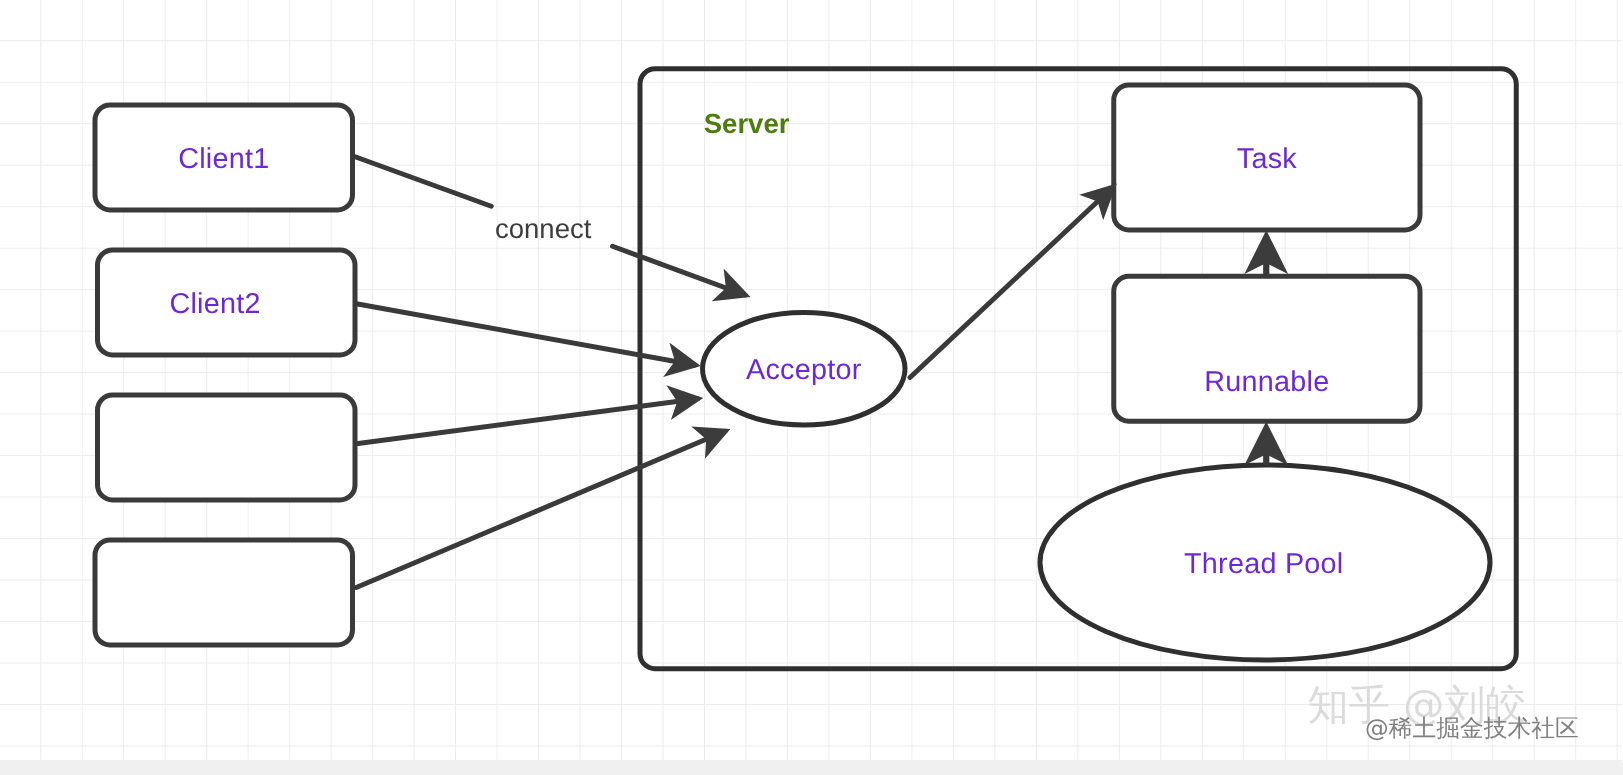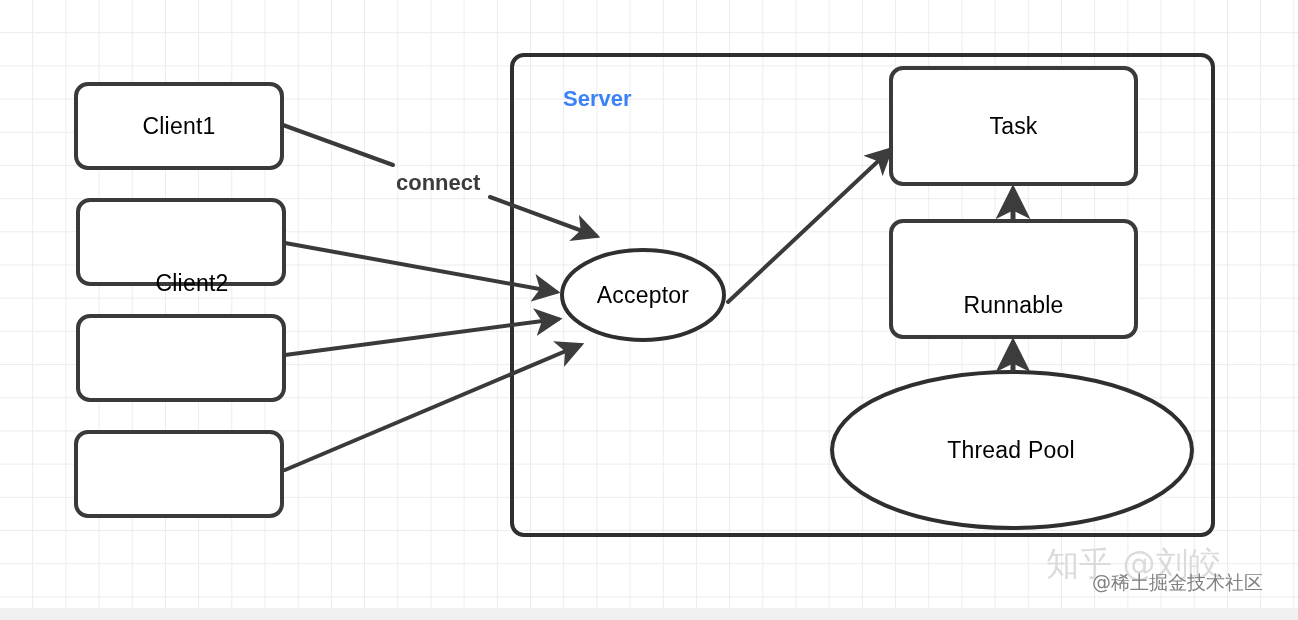--- a/index.html
+++ b/index.html
@@ -38,40 +38,39 @@
   }
   #vector-layer {
     position: absolute;
     left: 0; top: 0;
     width: 1298px;
     height: 620px;
     pointer-events: none;
   }
   .node-label {
     position: absolute;
-    color: #000000;
+    color: #6d28d9;
     font-size: 23px;
     letter-spacing: 0.2px;
     white-space: nowrap;
     text-align: center;
   }
   .edge-label {
     position: absolute;
     color: #3c3c3c;
     font-size: 22px;
     white-space: nowrap;
-    font-weight: bold;
   }
   #server-title {
     position: absolute;
     left: 563px;
     top: 86px;
     font-size: 22px;
     font-weight: bold;
-    color: #3b82f6;
+    color: #4d7c0f;
     white-space: nowrap;
   }
   #watermark {
     position: absolute;
     left: 1040px;
     top: 540px;
     width: 258px;
     height: 62px;
     pointer-events: none;
     opacity: 0.9;
@@ -135,21 +134,21 @@
     <line x1="285" y1="470" x2="580" y2="345" stroke="#3a3a3a" stroke-width="4" stroke-linecap="round" marker-end="url(#arrow)"></line>
 
     <line x1="728" y1="302" x2="890" y2="150" stroke="#3a3a3a" stroke-width="4" stroke-linecap="round" marker-end="url(#arrow)"></line>
 
     <line x1="1013" y1="220" x2="1013" y2="190" stroke="#3a3a3a" stroke-width="5" stroke-linecap="butt" marker-end="url(#arrow)"></line>
 
     <line x1="1013" y1="372" x2="1013" y2="343" stroke="#3a3a3a" stroke-width="5" stroke-linecap="butt" marker-end="url(#arrow)"></line>
   </svg>
 
   <div class="node-label" style="left:76px; top:113px; width:206px;">Client1</div>
-  <div class="node-label" style="left:89px; top:229px; width:206px;margin-top:41px;">Client2</div>
+  <div class="node-label" style="left:69px; top:229px; width:206px;">Client2</div>
 
   <div id="server-title">Server</div>
 
   <div class="node-label" style="left:891px; top:113px; width:245px;">Task</div>
   <div class="node-label" style="left:563px; top:282px; width:160px;">Acceptor</div>
   <div class="node-label" style="left:891px; top:266px; width:245px;margin-top:26px;">Runnable</div>
   <div class="node-label" style="left:832px; top:437px; width:358px;">Thread Pool</div>
 
   <div class="edge-label" style="left:396px; top:170px;">connect</div>
 

